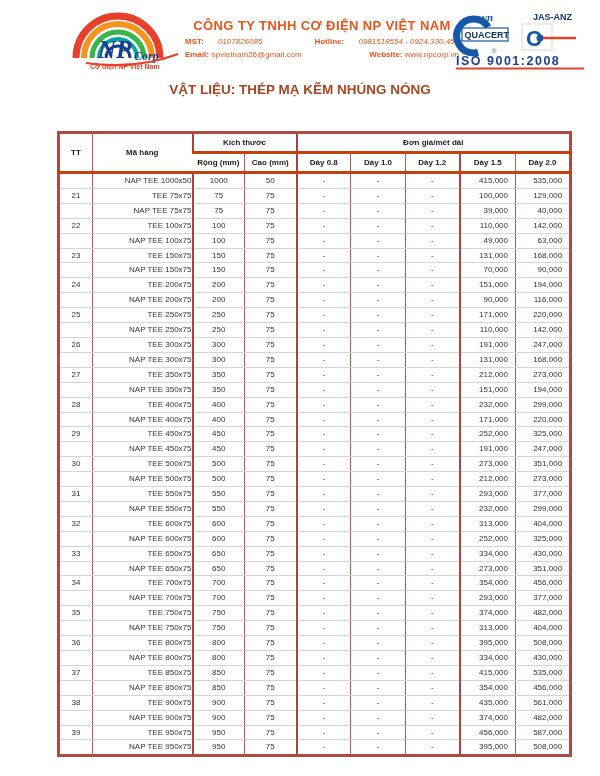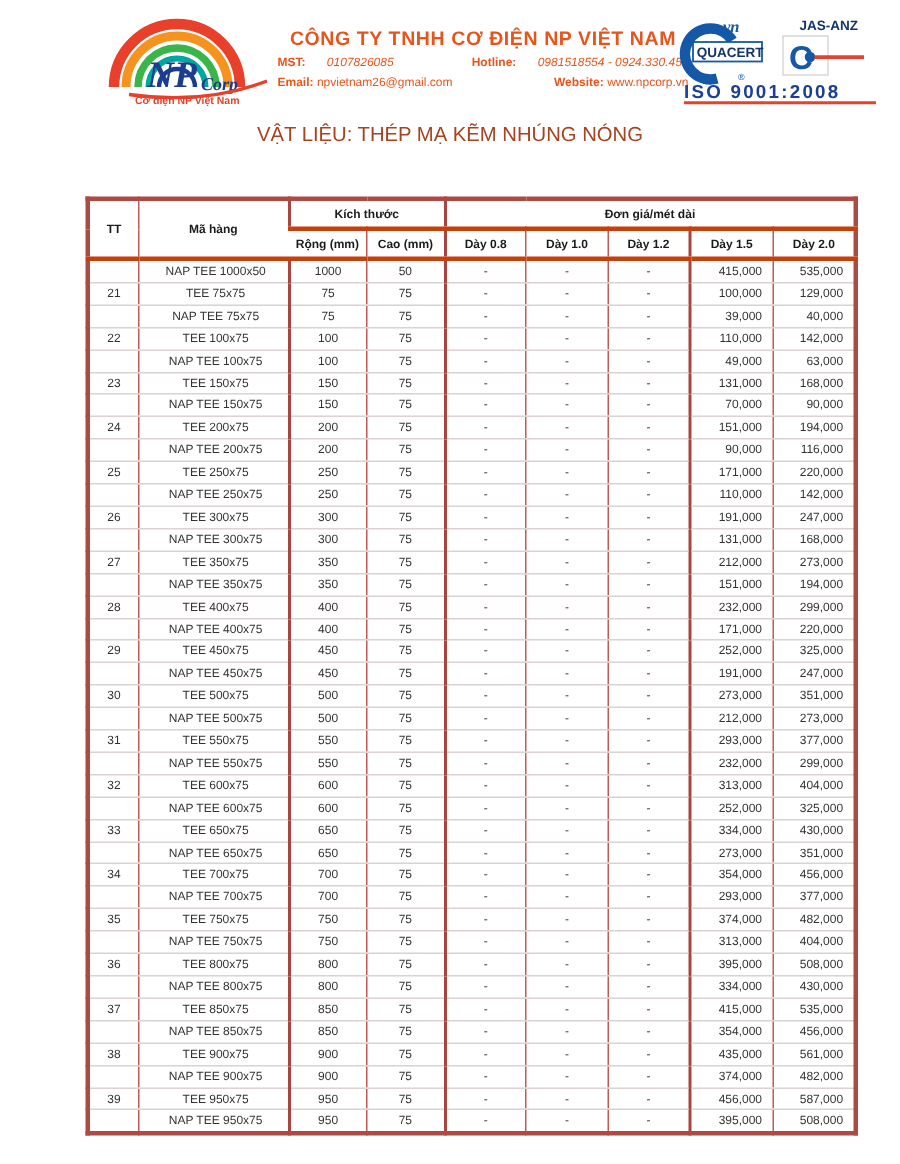--- a/index.html
+++ b/index.html
@@ -13,37 +13,37 @@
   .company { position:absolute; left:183px; top:8px; width:278px; text-align:center; color:#e8551c; }
   .company-name { font-size:13px; font-weight:bold; letter-spacing:.4px; white-space:nowrap;margin-top:10px; }
   .info-row { display:flex; justify-content:space-between; margin-top:4px; font-size:8px; padding:0 2px; }
   .info-row .lbl, .bank .lbl { font-weight:bold; }
   .info-row .val-i, .bank .val-i { font-style:italic;margin-left:12px; }
   .bank { margin-top:4px; font-size:8px; line-height:1.35; }
 
   
   .title-block { position:absolute; top:80px; left:0; width:600px; text-align:center; }
   .title-1 { font-size:15px; font-weight:bold; color:#a6441f; letter-spacing:.2px; }
-  .title-2 { font-size:13.5px; font-weight:normal; color:#a6441f; margin-top:2px; }
+  .title-2 { font-size:13.5px; font-weight:bold; color:#a6441f; margin-top:2px; }
   .title-note { font-size:9.5px; font-style:italic; color:#c44a1e; margin-top:2px; }
 
   
   .price-table { position:absolute; left:57px; top:131px; width:512px;
                  border-collapse:collapse; table-layout:fixed;
                  border:3px solid #ad4a44; }
   .price-table th, .price-table td {
       border-left:1.5px solid #bd5b54; font-size:8px; color:#333;
       overflow:hidden; white-space:nowrap; }
   .price-table th { font-weight:bold; color:#1b1b1b; text-align:center;
       height:20px; border-bottom:3px solid #c2410c; }
   .price-table td { height:13.9px; line-height:13.9px; border-bottom:1px solid #dcd2d2; }
   .price-table tr > *:first-child { border-left:none; }
   .v-thick { border-left-width:2.5px !important; border-left-color:#a9453f !important; }
   .col-tt   { text-align:center; }
-  .col-name { text-align:center; padding-left:3px; }
+  .col-name { text-align:right; padding-left:3px; }
   .col-num  { text-align:center; }
   .col-price{ text-align:right; padding-right:7px; }
   .col-dash { text-align:center; padding-right:0; }
 </style>
 </head>
 <body>
 
 <div class="page">
 
   <svg class="logo-svg" viewBox="0 0 128 66">

